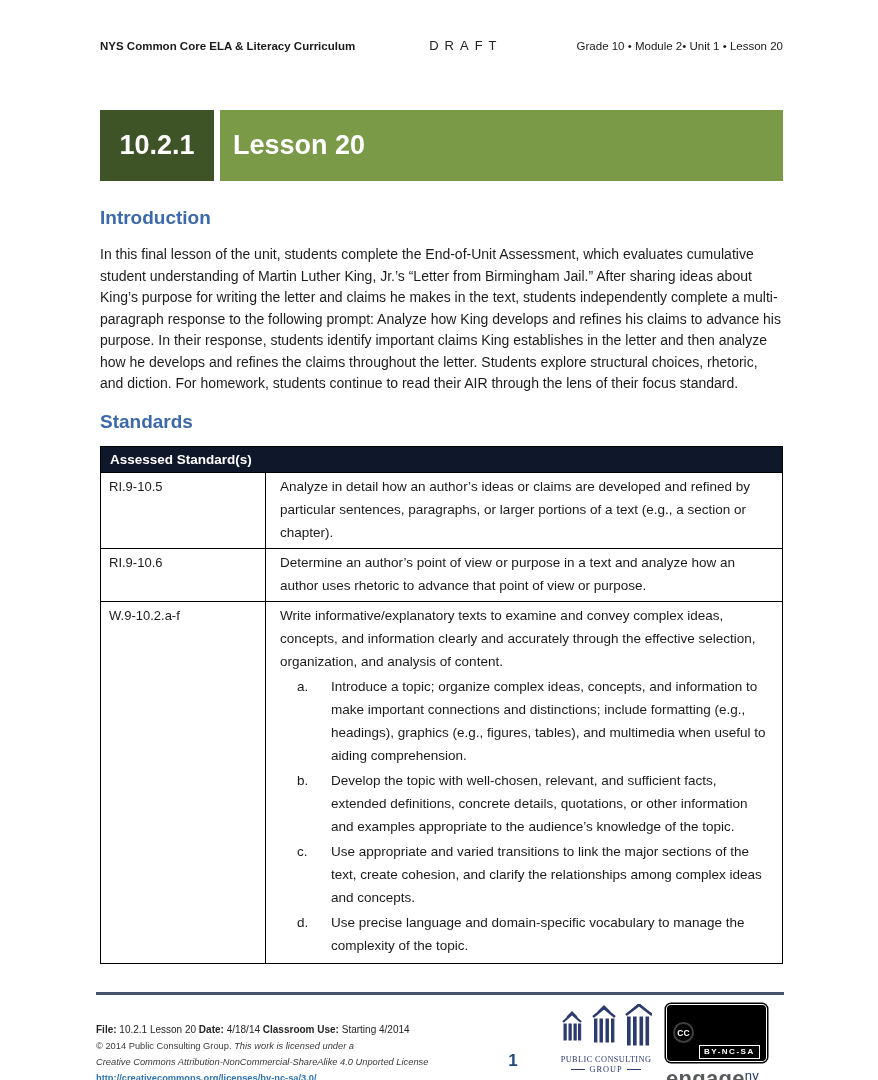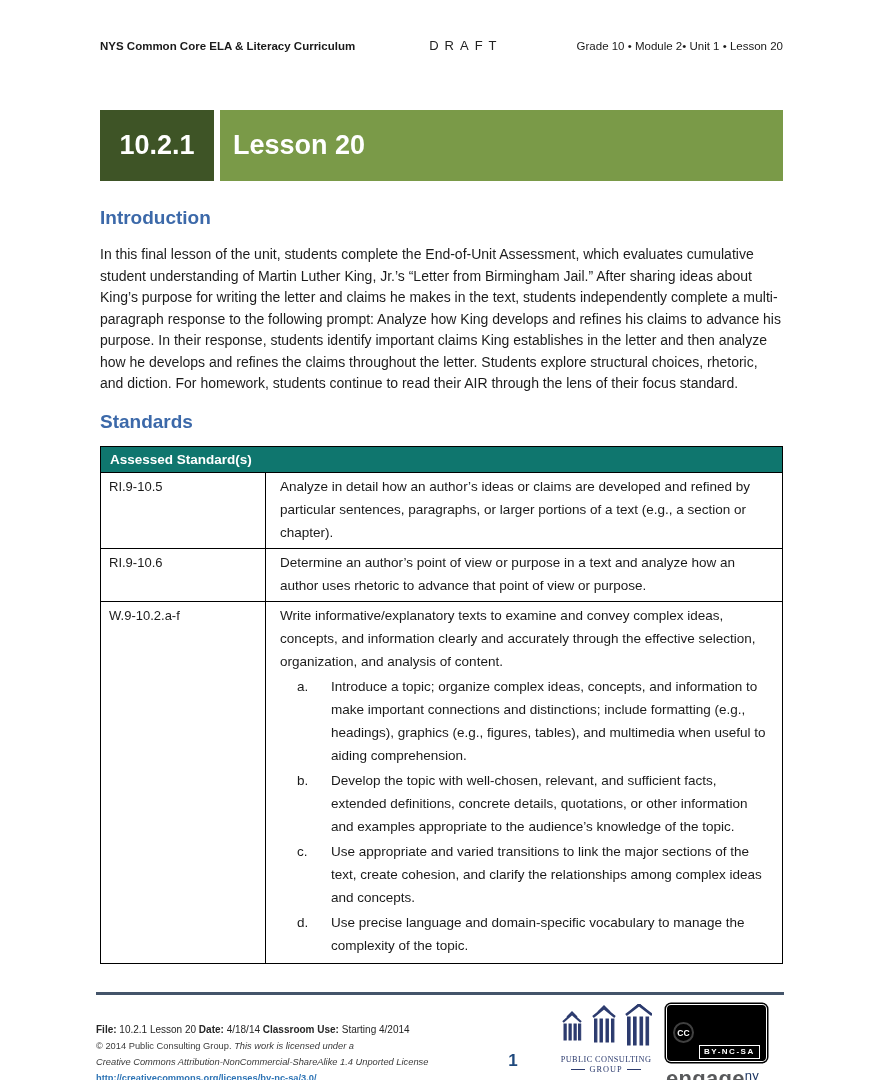--- a/index.html
+++ b/index.html
@@ -16,21 +16,21 @@
   .banner-title{flex:1;background:#7A9A48;color:#fff;font-size:27px;font-weight:bold;display:flex;align-items:center;padding-left:13px;}
 
   .content{position:absolute;top:181px;left:100px;right:95px;}
   .section-heading{color:#3C69A9;font-size:19px;font-weight:bold;margin:0;line-height:23px;}
   #intro-heading{margin-top:25px;}
   .intro-para{margin:15px 0 0 0;font-size:14px;line-height:21.5px;color:#1c1c1c;}
   #standards-heading{margin-top:15px;}
 
   table.standards{width:100%;border-collapse:collapse;margin-top:13px;}
   table.standards th,table.standards td{border:1.5px solid #000;}
-  table.standards th{background:#0f766e;color:#fff;text-align:left;font-size:13.5px;padding:4px 9px;line-height:17px;}
+  table.standards th{background:#0f172a;color:#fff;text-align:left;font-size:13.5px;padding:4px 9px;line-height:17px;}
   td.std-code{width:148px;vertical-align:top;font-size:13px;padding:4px 8px;line-height:19px;}
   td.std-desc{vertical-align:top;font-size:13.5px;line-height:23px;padding:2px 14px 4px 14px;}
   .std-items{margin-top:2px;}
   .std-item{display:flex;margin:2px 0 2px 17px;}
   .std-item .marker{width:34px;flex-shrink:0;}
   .std-item .itext{flex:1;}
 
   .page-footer{position:absolute;top:992px;left:96px;right:94px;}
   .footer-rule{height:2.5px;background:#44546A;}
   .footer-row{display:flex;align-items:center;margin-top:9px;}
@@ -128,21 +128,21 @@
         <span>10.2.1 Lesson 20</span>
         <b>Date:</b>
         <span>4/18/14</span>
         <b>Classroom Use:</b>
         <span>Starting 4/2014</span>
       </div>
       <div class="f-line2">
         <span>© 2014 Public Consulting Group.</span>
         <span class="f-italic">This work is licensed under a</span>
       </div>
-      <div class="f-line3 f-italic">Creative Commons Attribution-NonCommercial-ShareAlike 1.4 Unported License</div>
+      <div class="f-line3 f-italic">Creative Commons Attribution-NonCommercial-ShareAlike 4.0 Unported License</div>
       <div class="f-line4">
         <span class="footer-link">http://creativecommons.org/licenses/by-nc-sa/3.0/</span>
       </div>
     </div>
     <div class="footer-page">1</div>
     <div class="footer-logos">
       <div class="pcg-logo">
         <svg width="92" height="46" viewBox="0 0 92 46">
           <g stroke="#2C3B6E" fill="#2C3B6E">
 

